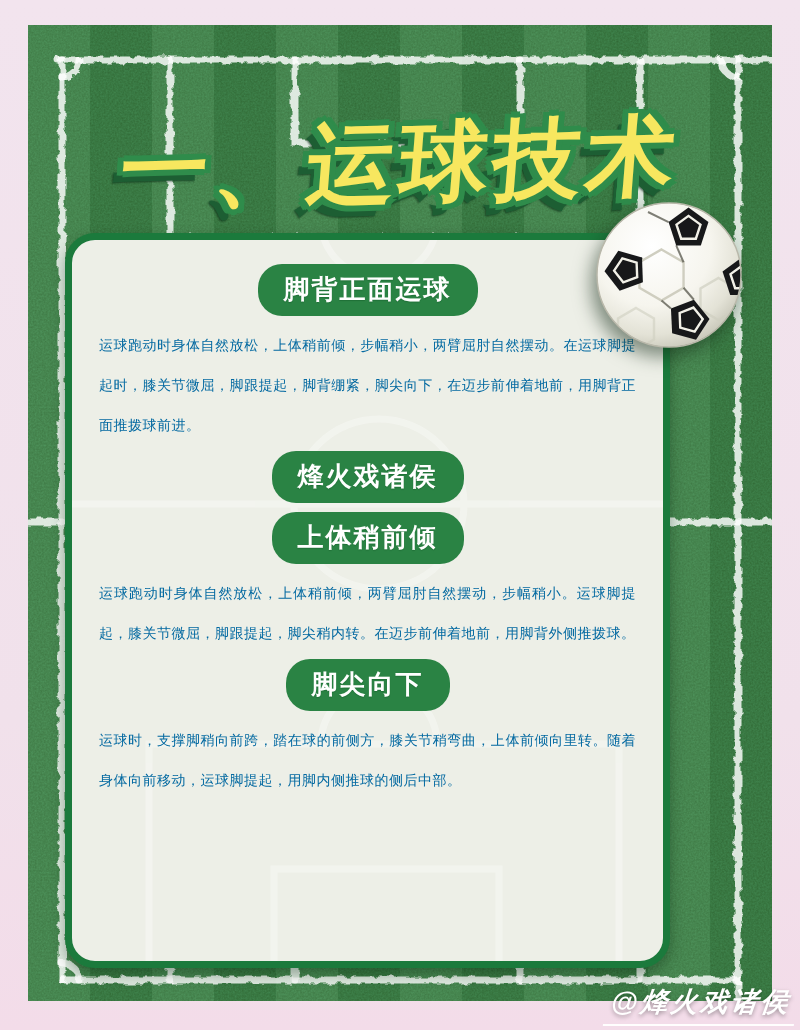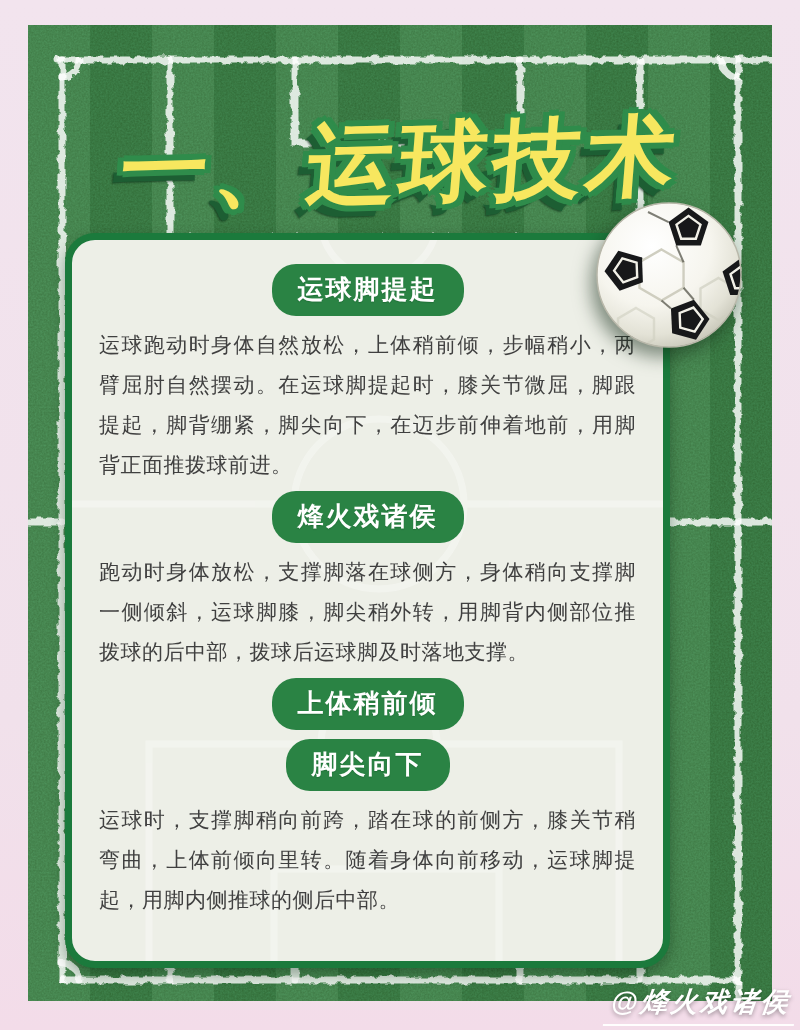--- a/index.html
+++ b/index.html
@@ -41,21 +41,21 @@
   }
   .section{margin-bottom:6px;}
   .pill{
     display:block;width:fit-content;margin:0 auto 9px auto;
     background:#2a8344;color:#ffffff;
     font-size:26px;font-weight:bold;letter-spacing:2px;
     padding:8px 26px 9px 26px;border-radius:24px;
     text-shadow:0 1px 1px rgba(0,60,20,.25);
   }
   .body-text{
-    font-size:21px;line-height:40px;color:#404040;
+    font-size:14px;line-height:40px;color:#0369a1;
     letter-spacing:.5px;text-align:justify;font-weight:500;
   }
   
   .title{
     position:absolute;left:0;top:104px;width:800px;z-index:4;
     text-align:center;
     font-size:88px;font-weight:900;letter-spacing:5px;
     color:#f7e75f;
     transform:skewX(-6deg) rotate(-1.5deg);
     text-shadow:
@@ -139,31 +139,31 @@
         <path d="M142 955 V737 H612 V955"></path>
         <path d="M267 955 V862 H492 V955"></path>
         <path d="M314 737 A58 58 0 0 1 430 737"></path>
         <path d="M314 213 A58 58 0 0 0 430 213"></path>
       </g>
     </svg>
 
     <div class="card-content">
 
       <div class="section">
-        <span class="pill">运球脚提起</span>
+        <span class="pill">脚背正面运球</span>
         <div class="body-text">运球跑动时身体自然放松，上体稍前倾，步幅稍小，两臂屈肘自然摆动。在运球脚提起时，膝关节微屈，脚跟提起，脚背绷紧，脚尖向下，在迈步前伸着地前，用脚背正面推拨球前进。</div>
       </div>
 
       <div class="section">
         <span class="pill">烽火戏诸侯</span>
-        <div class="body-text">跑动时身体放松，支撑脚落在球侧方，身体稍向支撑脚一侧倾斜，运球脚膝，脚尖稍外转，用脚背内侧部位推拨球的后中部，拨球后运球脚及时落地支撑。</div>
       </div>
 
       <div class="section">
         <span class="pill">上体稍前倾</span>
+        <div class="body-text">运球跑动时身体自然放松，上体稍前倾，两臂屈肘自然摆动，步幅稍小。运球脚提起，膝关节微屈，脚跟提起，脚尖稍内转。在迈步前伸着地前，用脚背外侧推拨球。</div>
       </div>
 
       <div class="section">
         <span class="pill">脚尖向下</span>
         <div class="body-text">运球时，支撑脚稍向前跨，踏在球的前侧方，膝关节稍弯曲，上体前倾向里转。随着身体向前移动，运球脚提起，用脚内侧推球的侧后中部。</div>
       </div>
 
     </div>
   </div>
 

